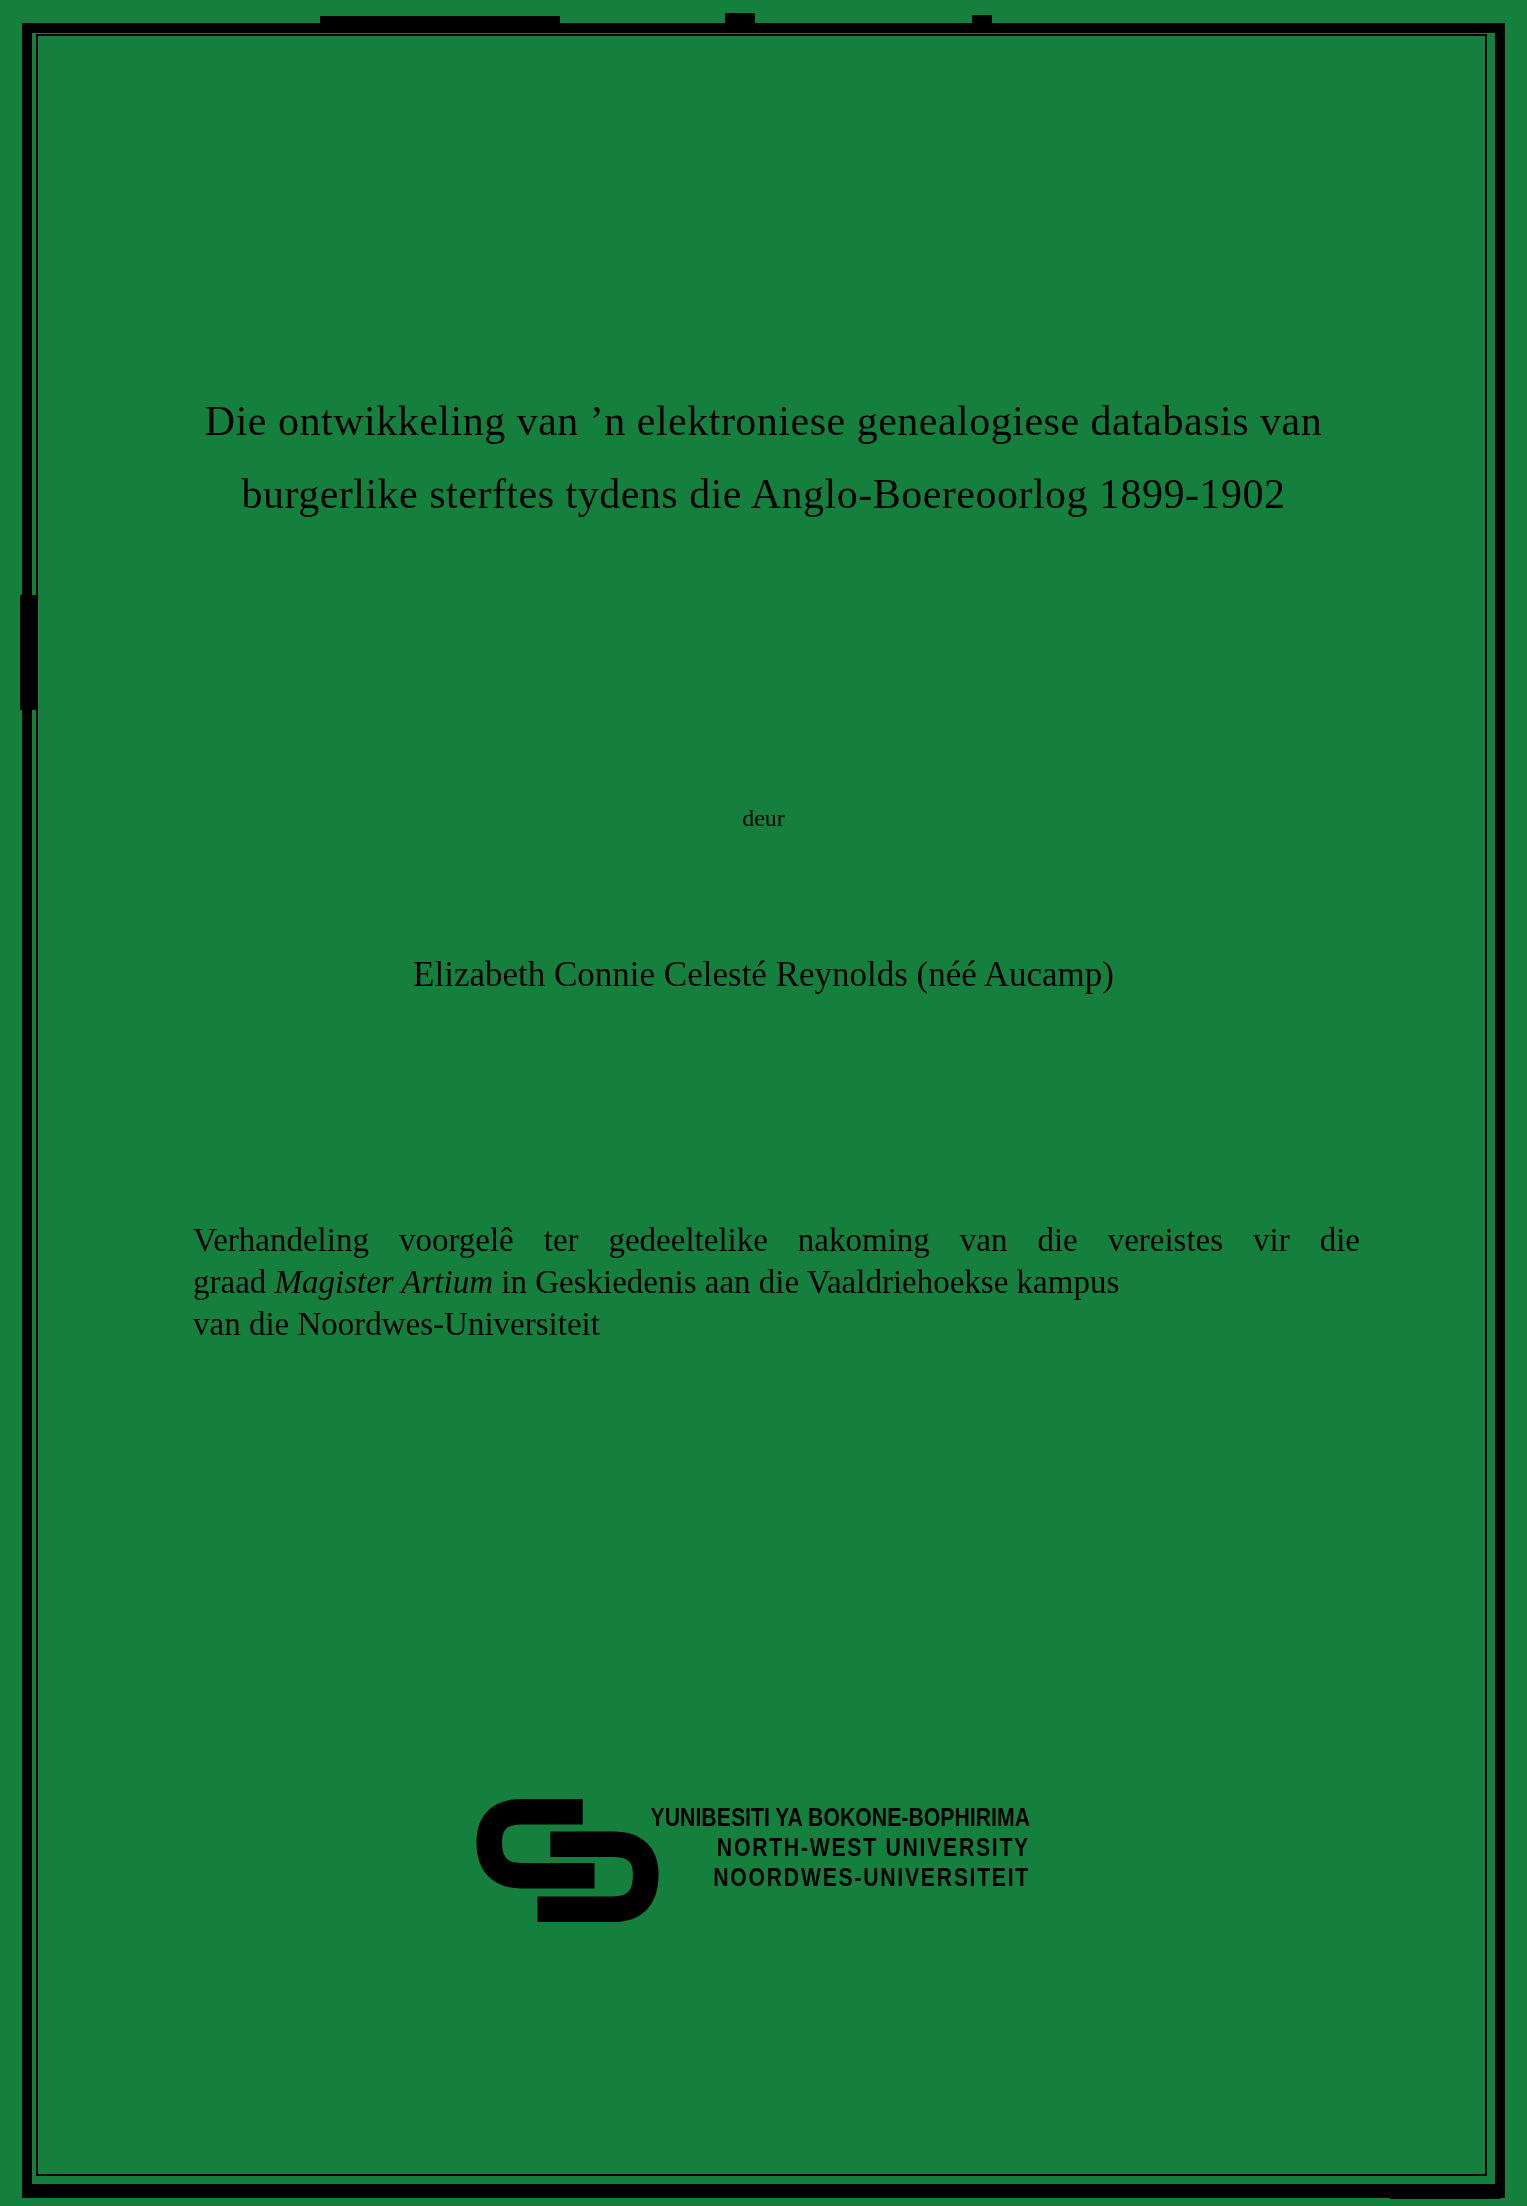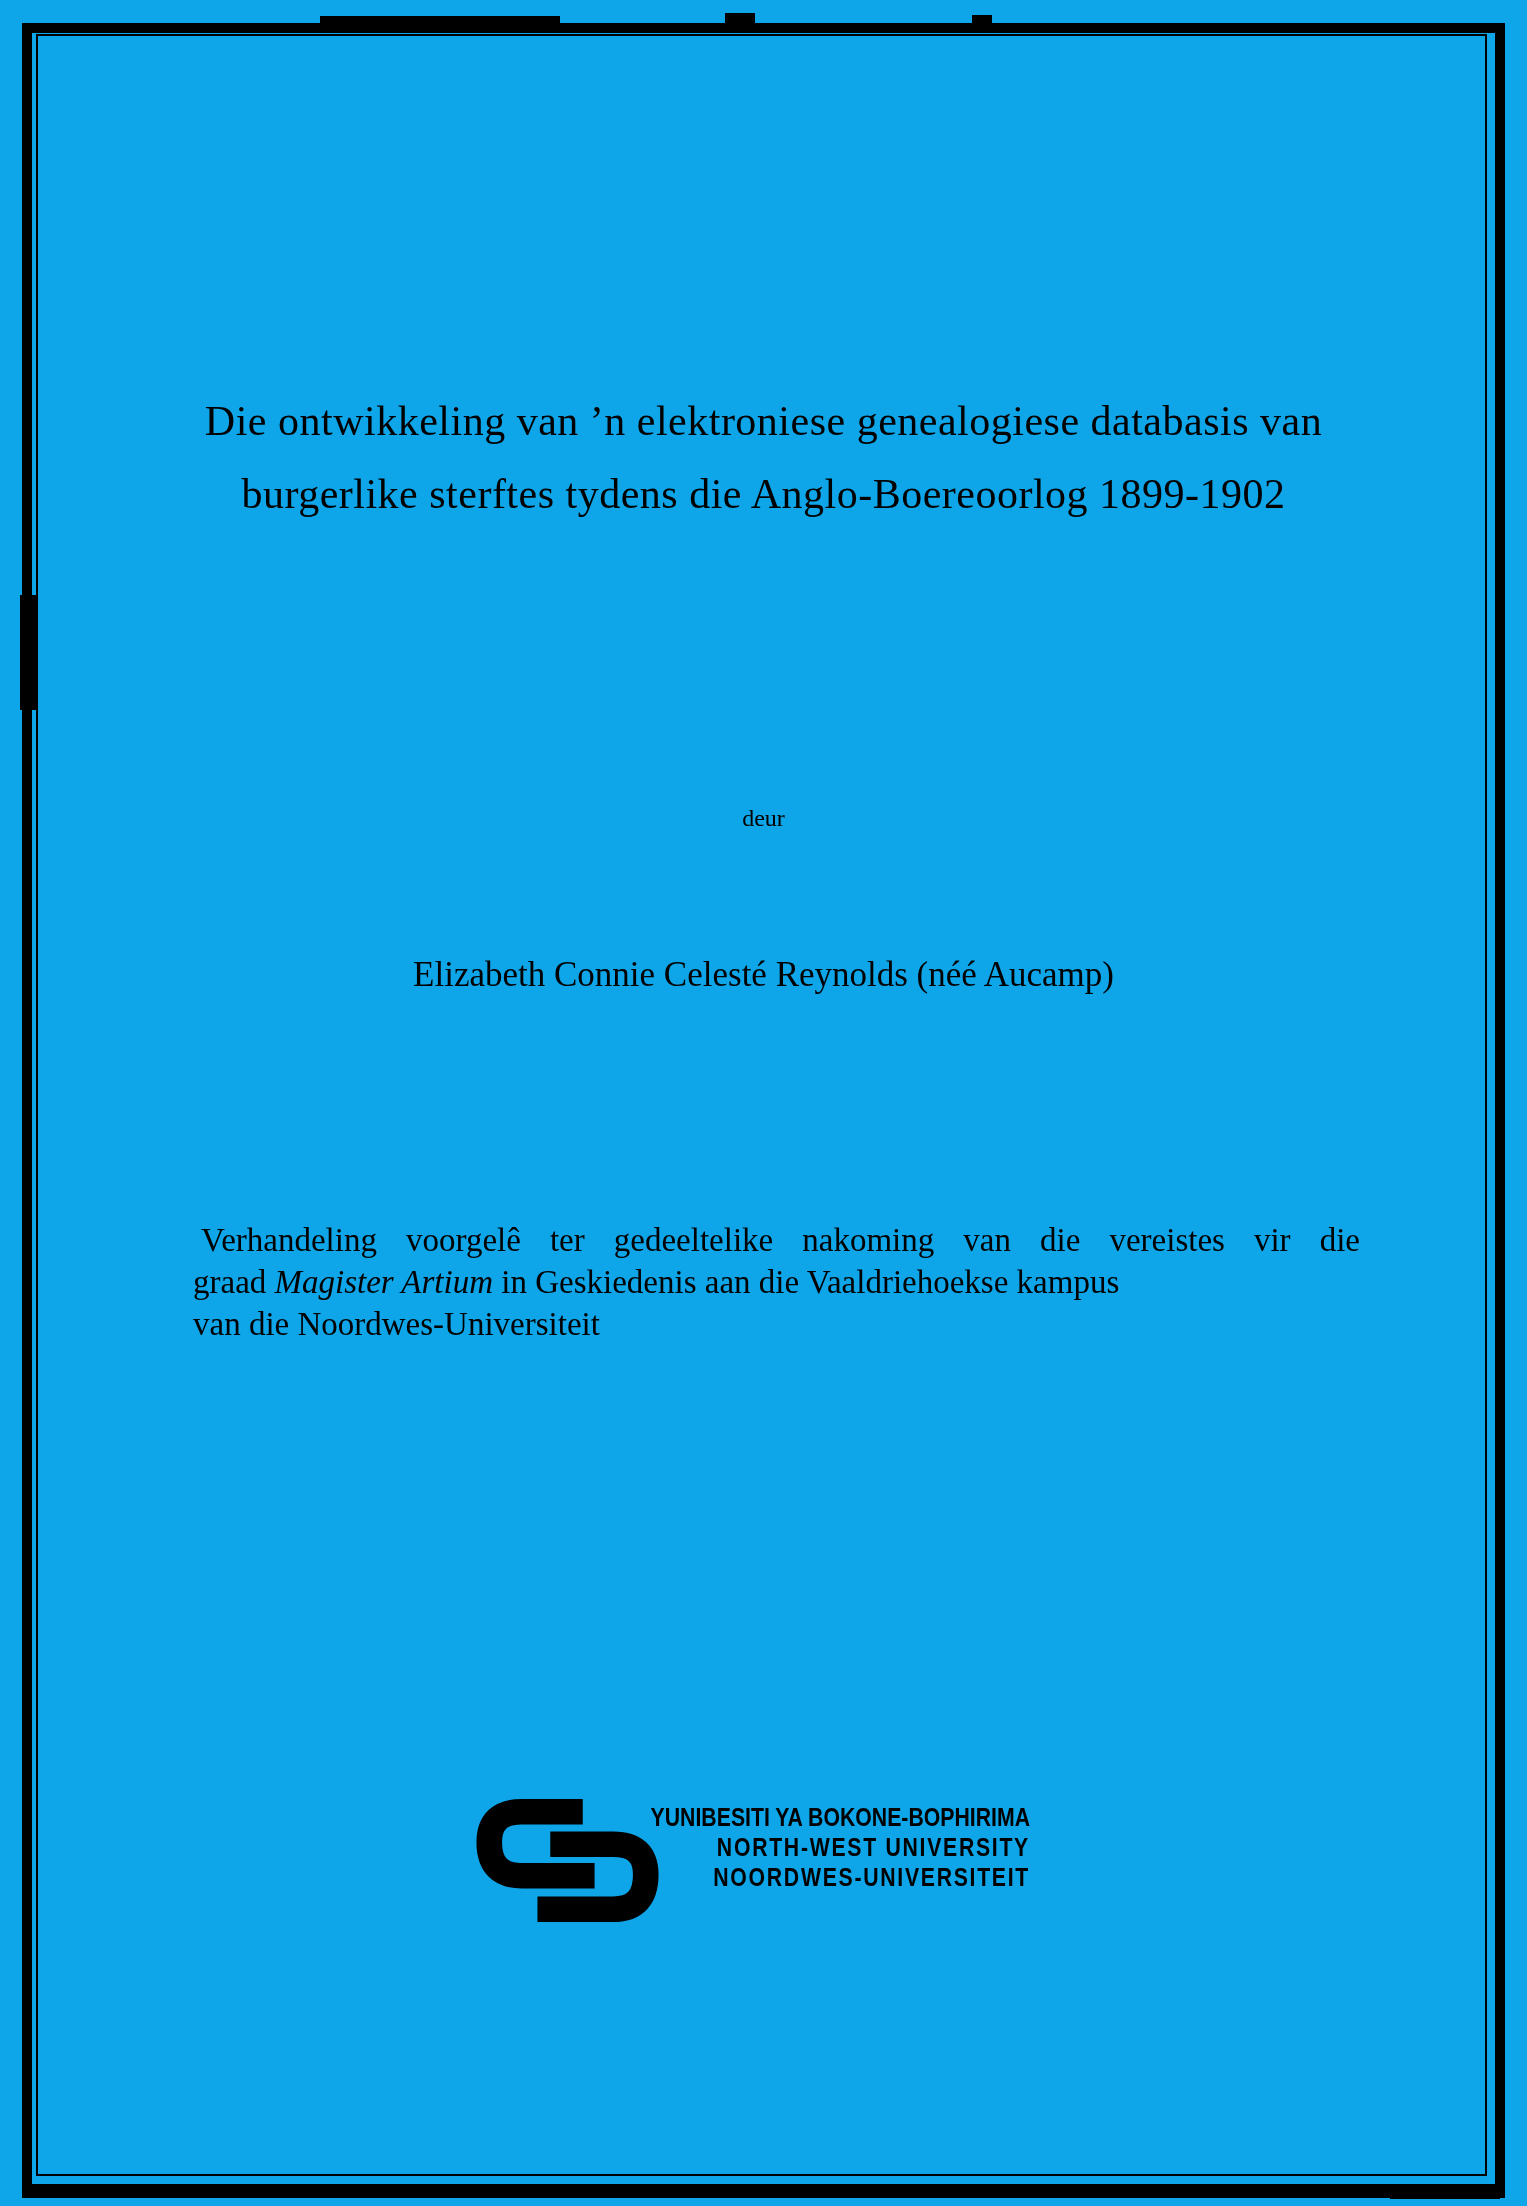--- a/index.html
+++ b/index.html
@@ -2,21 +2,21 @@
 <html><head>
 <meta charset="utf-8">
 <style>
   html, body { margin: 0; padding: 0; background: #ffffff; }
   body {
     width: 1527px; height: 2206px;
     position: relative; overflow: hidden;
     font-family: "Liberation Serif", "DejaVu Serif", serif;
     color: #000;
   }
-  .page { position: absolute; inset: 0; background: #0ea5e9; }
+  .page { position: absolute; inset: 0; background: #15803d; }
 
   
   .outer-frame {
     position: absolute; left: 22px; top: 23px;
     width: 1483px; height: 2175px;
     border: 10px solid #000; border-bottom-width: 14px;
     box-sizing: border-box;
   }
   .inner-frame {
     position: absolute; left: 36px; top: 34px;
@@ -37,21 +37,21 @@
     text-align: center; font-size: 24px; line-height: 42px;
   }
   .author {
     position: absolute; left: 0; right: 0; top: 950px;
     text-align: center; font-size: 35px; line-height: 50px;
   }
   .statement {
     position: absolute; left: 193px; width: 1167px; top: 1219px;
     font-size: 33px; line-height: 42px;
   }
-  .statement .justified { text-align: justify; text-align-last: justify; margin-left: 8px; }
+  .statement .justified { text-align: justify; text-align-last: justify; }
   .statement .em { font-style: italic; font-family: Liberation Serif, serif; }
   .supervisor-block {
     position: absolute; left: 193px; top: 1636px;
     font-size: 33px; line-height: 42px;
   }
   .logo-group { position: absolute; left: 475px; top: 1797px; width: 600px; height: 135px; }
   .logo-mark { position: absolute; left: 0; top: 2px; width: 185px; height: 125px; }
   .logo-text {
     position: absolute; left: 85px; width: 470px; top: 5px;
     font-family: "Liberation Sans", "DejaVu Sans", sans-serif;

